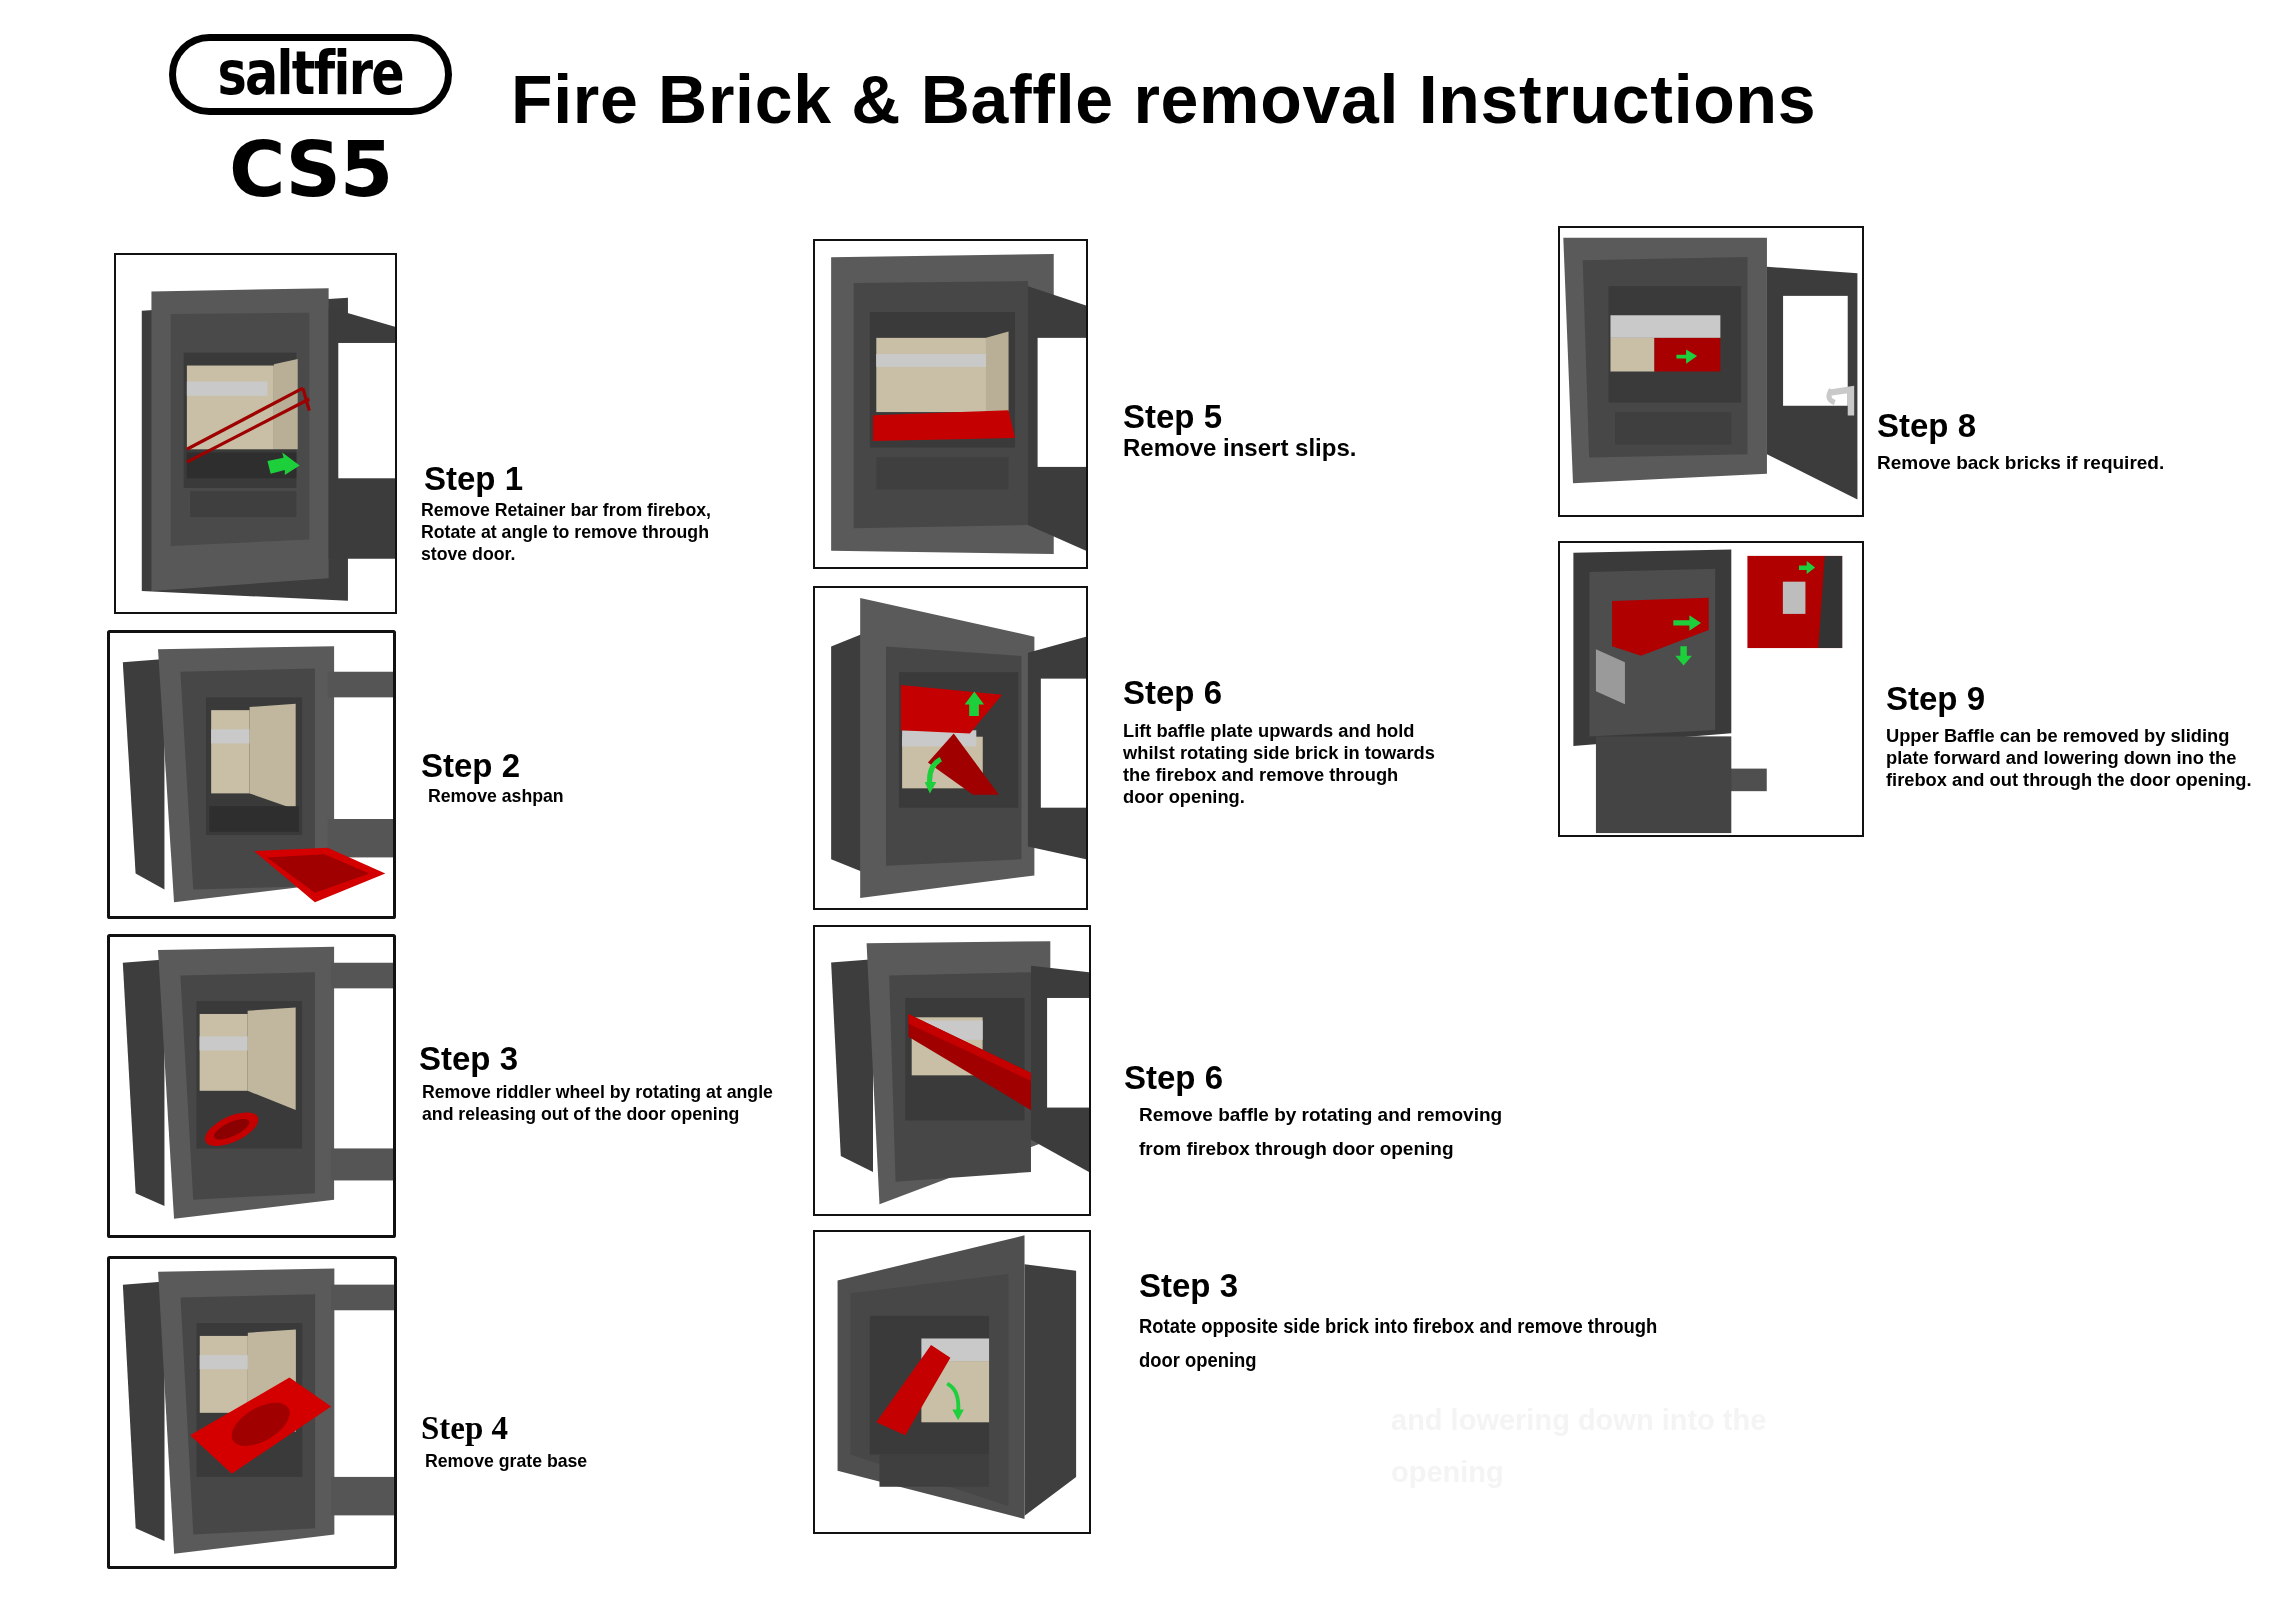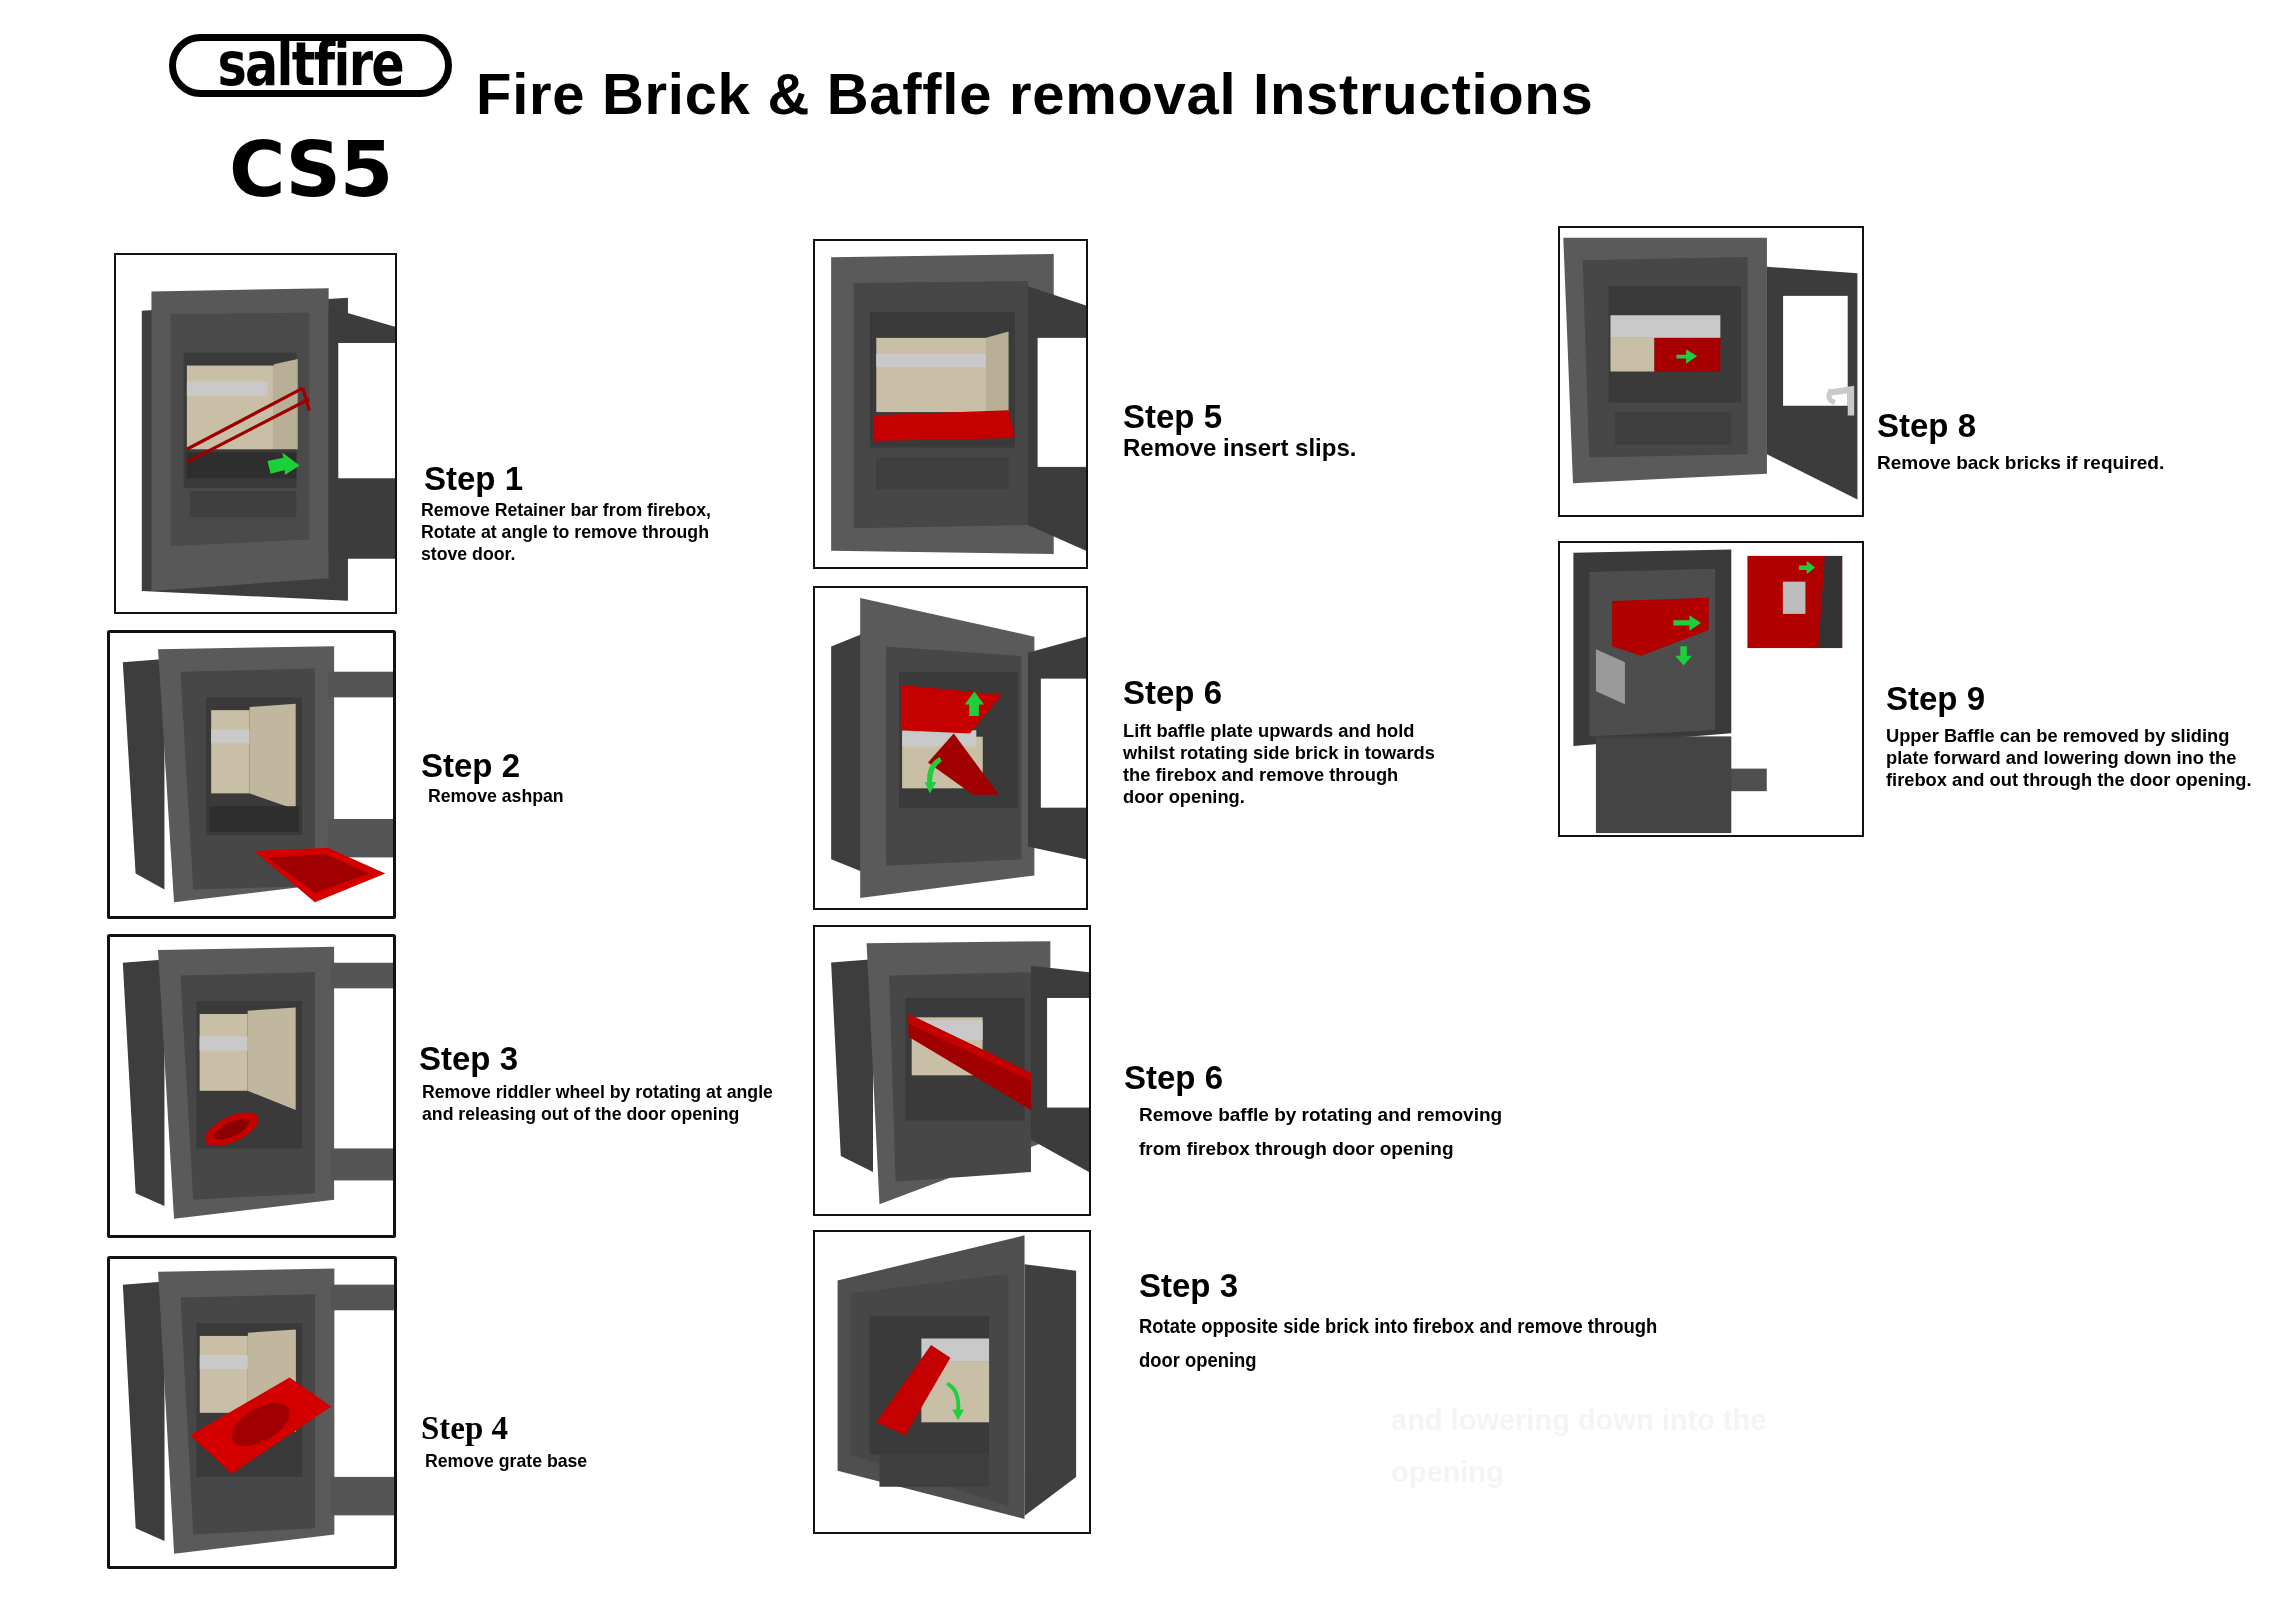--- a/index.html
+++ b/index.html
@@ -1,27 +1,27 @@
 <!DOCTYPE html>
 <html style="font-size:10.5px"><head>
 <meta charset="utf-8">
 <style>
   html, body { margin: 0; padding: 0; background: #ffffff; }
   body { width: 2295px; height: 1623px; position: relative; overflow: hidden;
          font-family: "Liberation Sans", sans-serif; color: #000; }
   .abs { position: absolute; }
 
   
-  .logo-pill { left: 169px; top: 34px; width: 283px; height: 63px; border: 7.9px solid #000;
+  .logo-pill { left: 169px; top: 34px; width: 283px; height: 81px; border: 7.9px solid #000;
                border-radius: 46px; box-sizing: border-box; display: flex; align-items: center; justify-content: center; }
   .logo-brand { font-family: "DejaVu Sans", sans-serif; font-weight: bold; font-size: 60px; letter-spacing: -2px;
                 transform: scaleX(0.82); line-height: 1; margin-top: -3.9px; }
   .logo-model { left: 169px; top: 111px; width: 283px; text-align: center; font-family: "DejaVu Sans", sans-serif;
                 font-weight: bold; font-size: 77px; letter-spacing: -1.3px; line-height: 1; margin-top: 20px; }
-  .doc-title { left: 476px; top: 65px; font-weight: bold; font-size: 58px; letter-spacing: 0.7px; line-height: 1; white-space: nowrap; }
+  .doc-title { left: 511px; top: 65px; font-weight: bold; font-size: 68px; letter-spacing: 0.7px; line-height: 1; white-space: nowrap; }
 
   
   .frame { border: 2.6px solid #111; box-sizing: border-box; background: #fff; overflow: hidden; }
   .frame.thick { border-width: 3.3px; border-radius: 2.6px; }
   .frame svg { width: 100%; height: 100%; display: block; }
 
   .step-heading { font-weight: bold; font-size: 33px; line-height: 1; white-space: nowrap; }
   .step-desc { font-weight: bold; font-size: 17.7px; line-height: 22px; white-space: pre-line; }
   .step-desc.loose { line-height: 34px; font-size: 19.6px; }
   .step-desc.condensed { transform: scaleX(0.92); transform-origin: left top; font-size: 20px; }

